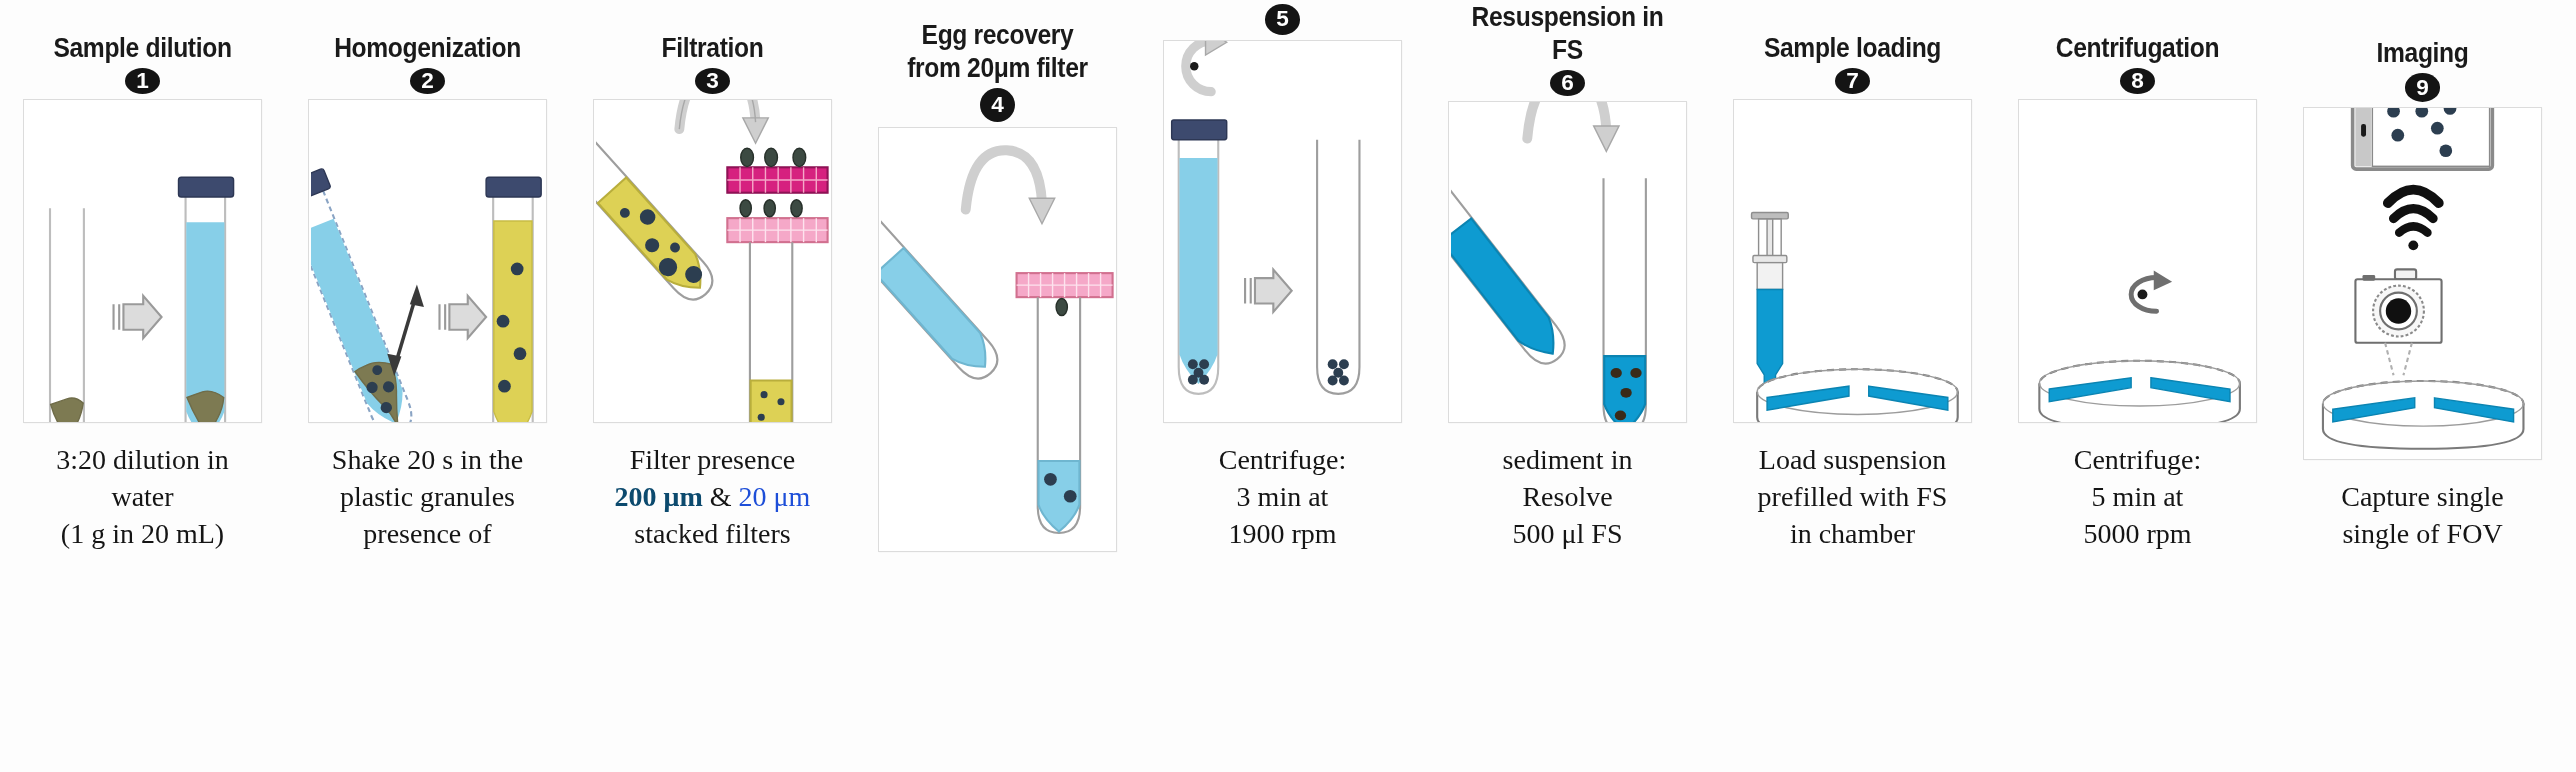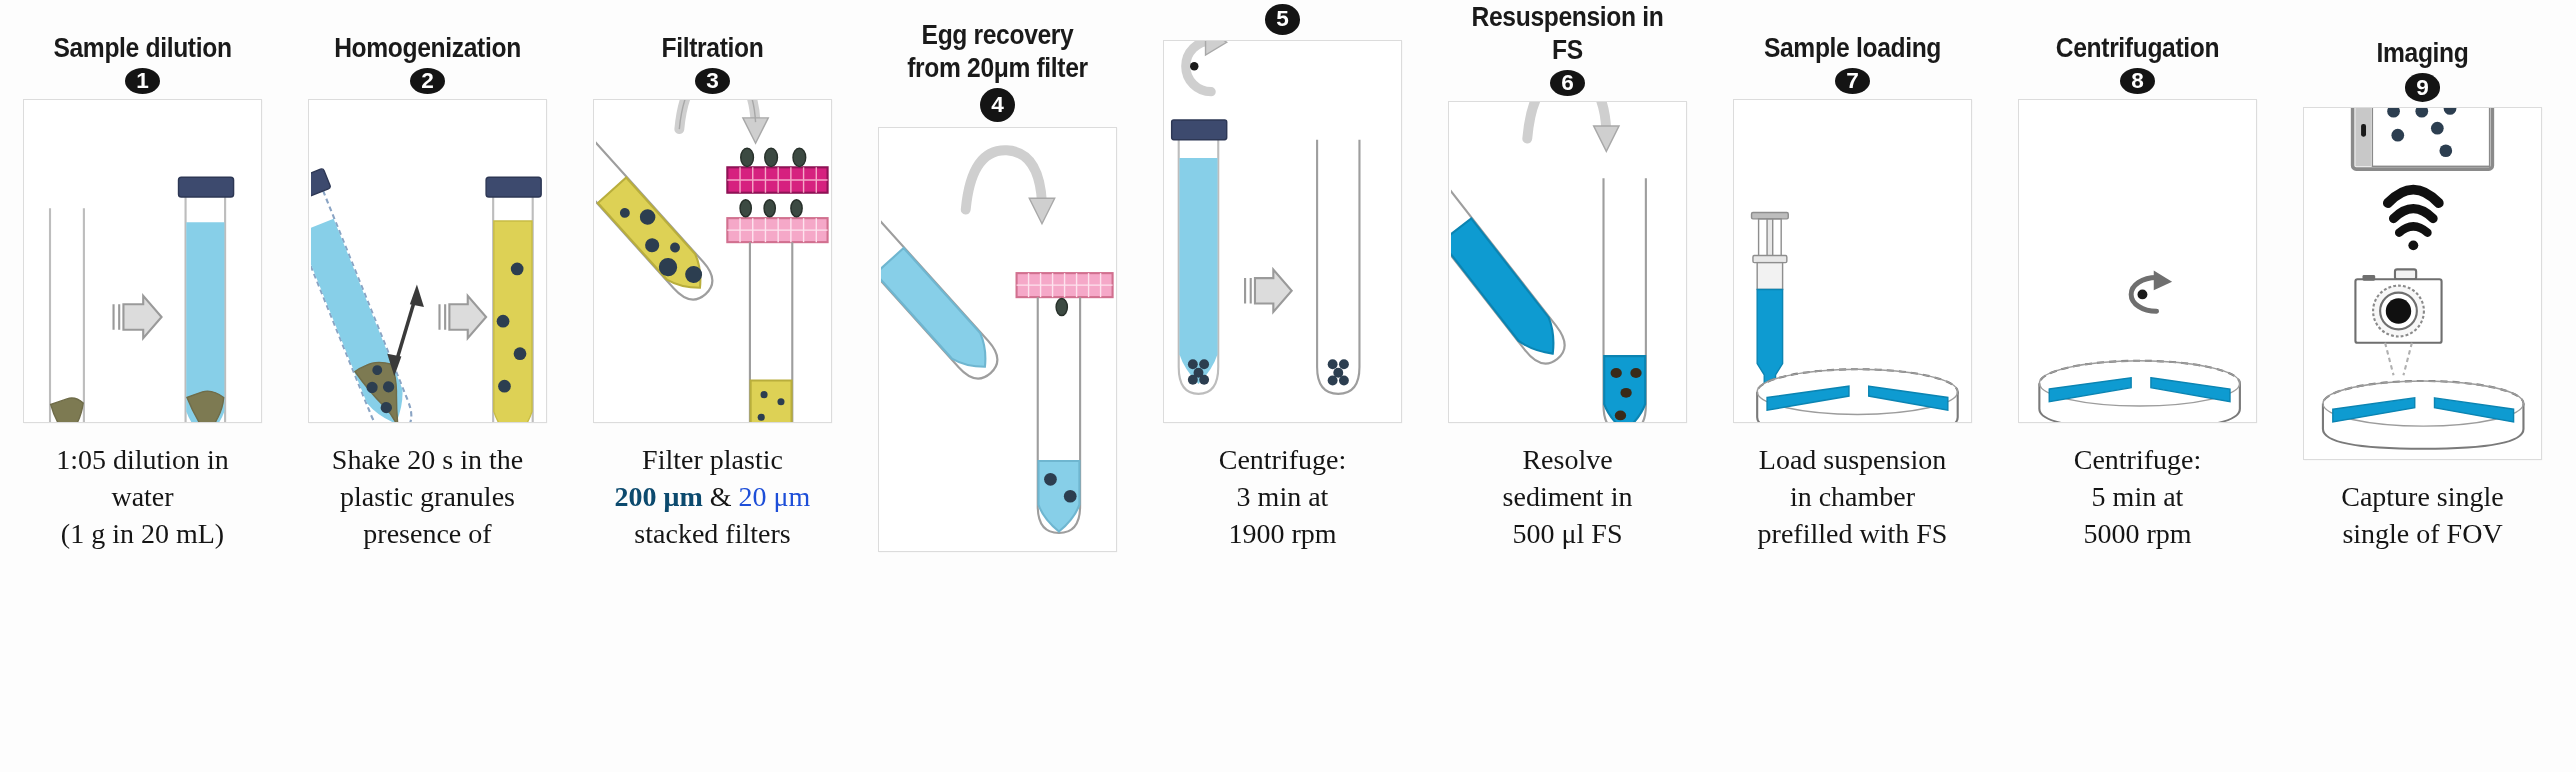--- a/index.html
+++ b/index.html
@@ -38,21 +38,21 @@
         </g>
         <g>
           <path d="M226 200 L226 536 Q226 572 254 572 Q282 572 282 536 L282 200" fill="none" stroke="#bdbdbd" stroke-width="3"></path>
           <path d="M227 252 L281 252 L281 520 Q274 540 254 558 Q234 540 227 520 Z" fill="#87cfe8"></path>
           <path d="M228 500 Q236 520 248 540 Q254 552 256 566 Q262 546 272 528 Q279 514 280 500 Q264 488 250 492 Q238 496 228 500 Z" fill="#7d7a52" stroke="#6f6c49" stroke-width="2"></path>
           <rect x="216" y="188" width="78" height="28" rx="4" fill="#3d4a6e" stroke="#2d3754" stroke-width="2"></rect>
         </g>
       </svg>
     </div>
     <div class="caption">
-      <div>1:05 dilution in</div>
+      <div>3:20 dilution in</div>
       <div>water</div>
       <div>(1 g in 20 mL)</div>
     </div>
   </div>
 
   <div class="panel">
     <div class="titlewrap">
       <div class="ptitle">Homogenization</div>
     </div>
     <div class="badge">2</div>
@@ -153,21 +153,21 @@
           <path d="M218 280 L218 542 Q218 580 248 580 Q278 580 278 542 L278 280" fill="none" stroke="#9e9e9e" stroke-width="3"></path>
           <path d="M219 476 L277 476 L277 540 Q270 560 248 578 Q226 560 219 540 Z" fill="#ddd155" stroke="#b9ae3c" stroke-width="3"></path>
           <circle cx="238" cy="496" r="5" fill="#2c3e50"></circle>
           <circle cx="262" cy="506" r="5" fill="#2c3e50"></circle>
           <circle cx="234" cy="528" r="5" fill="#2c3e50"></circle>
           <circle cx="256" cy="548" r="5" fill="#2c3e50"></circle>
         </g>
       </svg>
     </div>
     <div class="caption">
-      <div>Filter plastic</div>
+      <div>Filter presence</div>
       <div>
         <span class="mag">200 μm</span><span> &amp; </span><span class="pnk">20 μm</span>
       </div>
       <div>stacked filters</div>
     </div>
   </div>
 
   <div class="panel">
     <div class="titlewrap">
       <div class="ptitle">Egg recovery</div>
@@ -268,22 +268,22 @@
           <path d="M216 188 L216 510 Q216 548 246 548 Q276 548 276 510 L276 188" fill="none" stroke="#9e9e9e" stroke-width="3"></path>
           <path d="M217 440 L275 440 L275 508 Q268 528 246 546 Q224 528 217 508 Z" fill="#0e9bd1" stroke="#0b84b2" stroke-width="3"></path>
           <ellipse cx="234" cy="464" rx="8" ry="7" fill="#3a2a18"></ellipse>
           <ellipse cx="262" cy="464" rx="8" ry="7" fill="#3a2a18"></ellipse>
           <ellipse cx="248" cy="492" rx="8" ry="7" fill="#3a2a18"></ellipse>
           <ellipse cx="240" cy="524" rx="8" ry="7" fill="#3a2a18"></ellipse>
         </g>
       </svg>
     </div>
     <div class="caption">
+      <div>sediment in</div>
       <div>Resolve</div>
-      <div>sediment in</div>
       <div>500 μl FS</div>
     </div>
   </div>
 
   <div class="panel">
     <div class="titlewrap">
       <div class="ptitle">Sample loading</div>
     </div>
     <div class="badge">7</div>
     <div class="box">
@@ -301,22 +301,22 @@
           <ellipse cx="172" cy="492" rx="142" ry="32" fill="#fff" stroke="#7a7a7a" stroke-width="3" stroke-dasharray="10 7"></ellipse>
           <path d="M30 492 L30 528 Q30 556 172 556 Q314 556 314 528 L314 492" fill="#fff" stroke="#7a7a7a" stroke-width="3"></path>
           <ellipse cx="172" cy="492" rx="142" ry="32" fill="none" stroke="#9c9c9c" stroke-width="2"></ellipse>
           <path d="M44 500 L160 484 L160 498 L44 518 Z" fill="#0e9bd1" stroke="#0b84b2" stroke-width="2"></path>
           <path d="M188 484 L300 500 L300 518 L188 498 Z" fill="#0e9bd1" stroke="#0b84b2" stroke-width="2"></path>
         </g>
       </svg>
     </div>
     <div class="caption">
       <div>Load suspension</div>
+      <div>prefilled with FS</div>
       <div>in chamber</div>
-      <div>prefilled with FS</div>
     </div>
   </div>
 
   <div class="panel">
     <div class="titlewrap">
       <div class="ptitle">Centrifugation</div>
     </div>
     <div class="badge">8</div>
     <div class="box">
       <svg width="233" height="433" viewBox="0 0 330 612">

